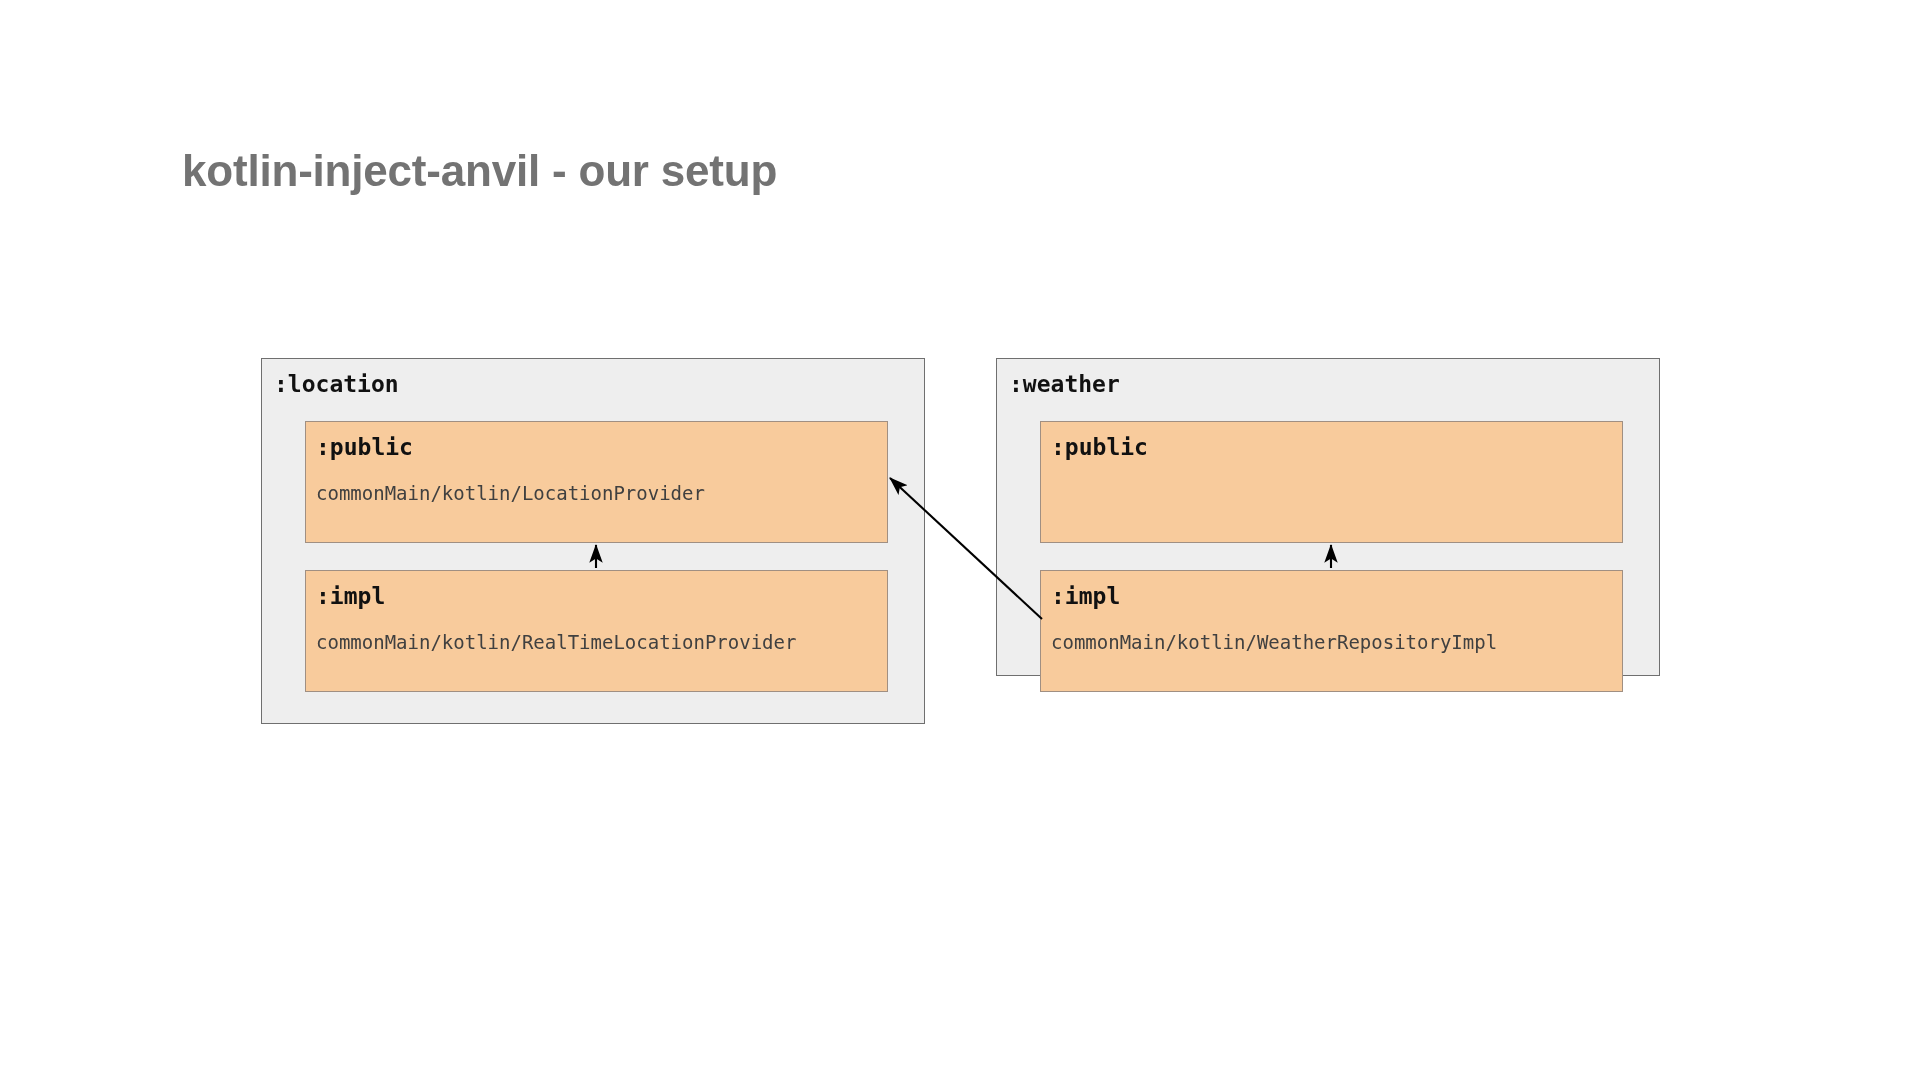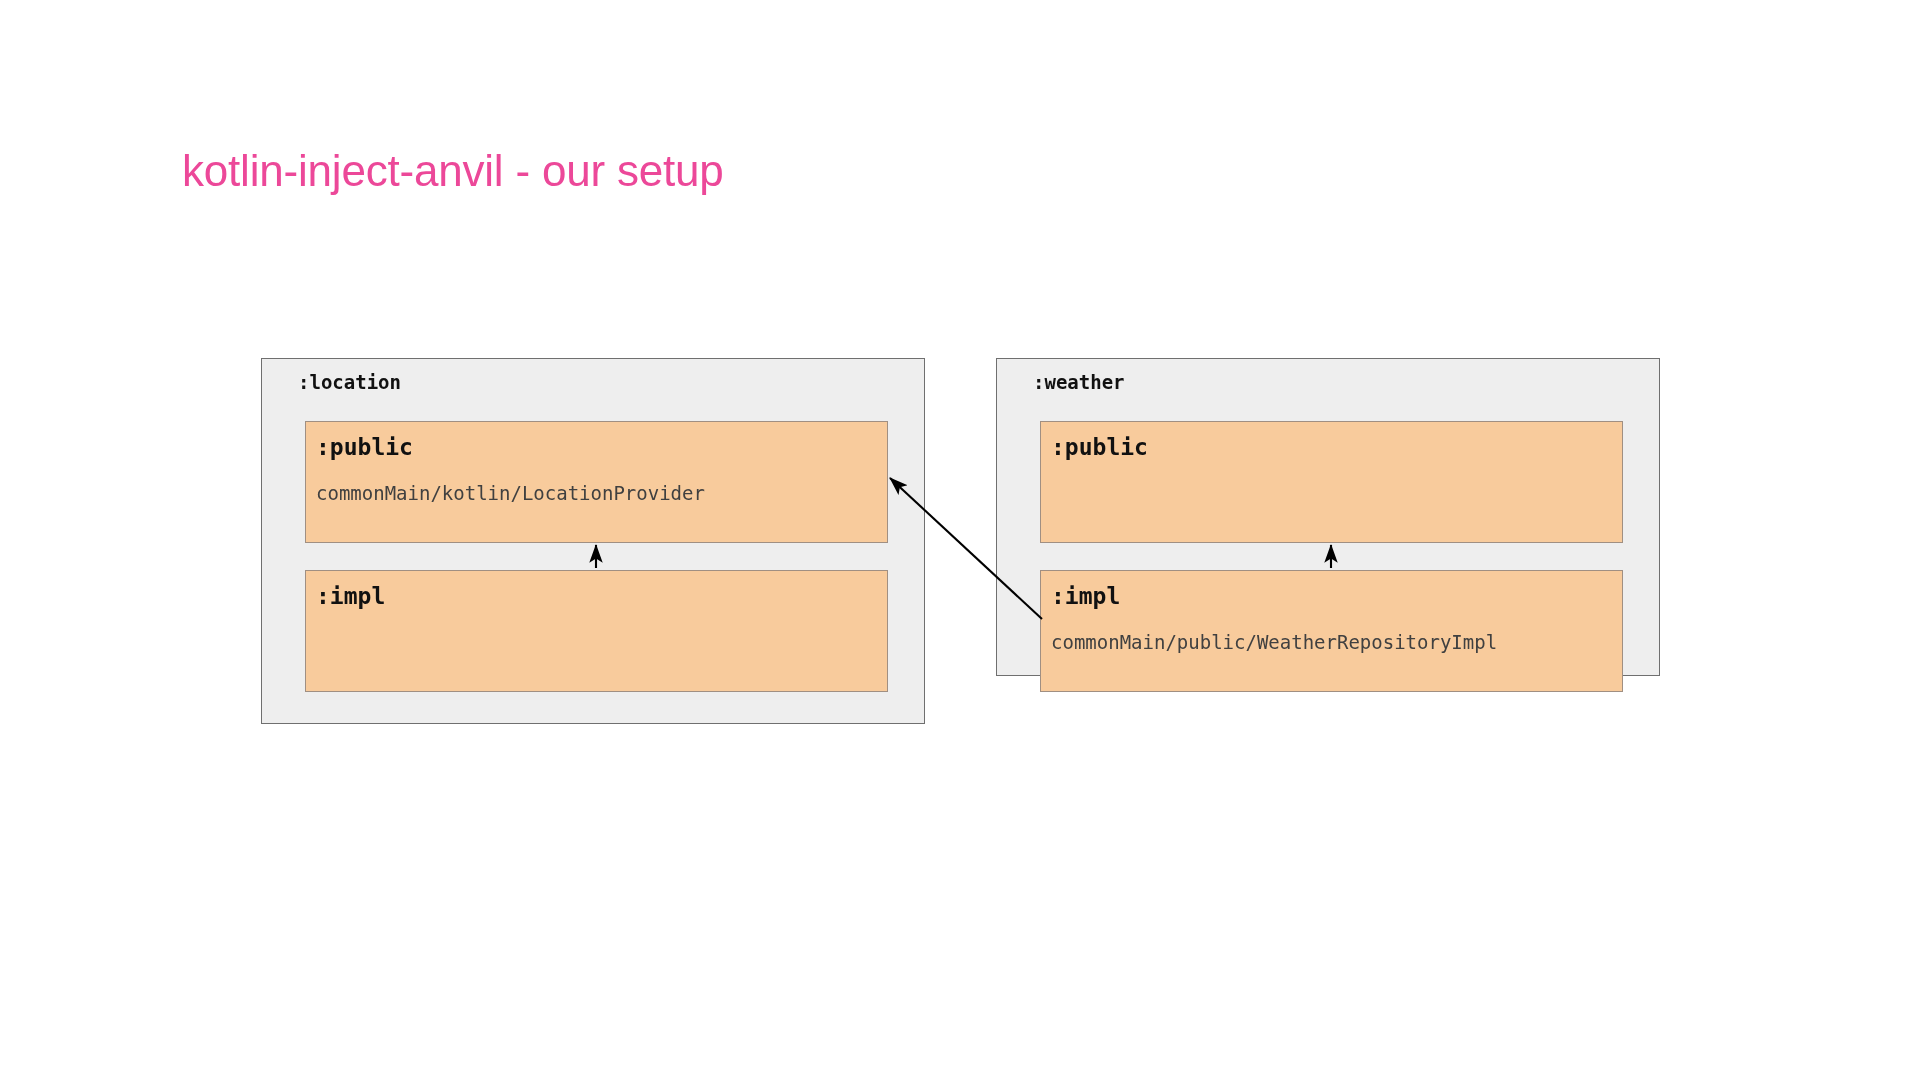--- a/index.html
+++ b/index.html
@@ -16,22 +16,22 @@
     -webkit-font-smoothing: antialiased;
   }
 
   
   #slide-title {
     position: absolute;
     left: 182px;
     top: 146px;
     font-family: "Liberation Sans", sans-serif;
     font-size: 44px;
-    font-weight: 400;
-    color: #ec4899;
+    font-weight: 700;
+    color: #737373;
     letter-spacing: -0.2px;
     white-space: nowrap;
   }
 
   
   #diagram {
     position: absolute;
     left: 0;
     top: 0;
     width: 1920px;
@@ -43,25 +43,24 @@
     background: #eeeeee;
     border: 1.5px solid #6f6f6f;
     box-sizing: border-box;
   }
 
   .module-label {
     position: absolute;
     left: 12px;
     top: 12px;
     font-family: "DejaVu Sans Mono", "Liberation Mono", monospace;
-    font-size: 19px;
+    font-size: 23px;
     font-weight: bold;
     color: #111111;
     white-space: nowrap;
-    margin-left: 24px;
   }
 
   .sub-box {
     position: absolute;
     background: #f8cb9c;
     border: 1.5px solid #a08f82;
     box-sizing: border-box;
   }
 
   .sub-title {
@@ -106,33 +105,34 @@
   <div class="module-box" style="left:261px; top:358px; width:664px; height:366px;">
     <div class="module-label">:location</div>
 
     <div class="sub-box" style="left:43px; top:62px; width:583px; height:122px;">
       <div class="sub-title">:public</div>
       <div class="sub-path">commonMain/kotlin/LocationProvider</div>
     </div>
 
     <div class="sub-box" style="left:43px; top:211px; width:583px; height:122px;">
       <div class="sub-title">:impl</div>
+      <div class="sub-path">commonMain/kotlin/RealTimeLocationProvider</div>
     </div>
   </div>
 
   <div class="module-box" style="left:996px; top:358px; width:664px; height:318px;">
     <div class="module-label">:weather</div>
 
     <div class="sub-box" style="left:43px; top:62px; width:583px; height:122px;">
       <div class="sub-title">:public</div>
     </div>
 
     <div class="sub-box" style="left:43px; top:211px; width:583px; height:122px;">
       <div class="sub-title">:impl</div>
-      <div class="sub-path">commonMain/public/WeatherRepositoryImpl</div>
+      <div class="sub-path">commonMain/kotlin/WeatherRepositoryImpl</div>
     </div>
   </div>
 
   <svg id="arrow-layer" viewBox="0 0 1920 1080" width="1920" height="1080">
     <defs>
       <marker id="ah" markerWidth="10" markerHeight="10" refX="8.5" refY="3.2" orient="auto" markerUnits="strokeWidth">
         <path d="M0,0 L9,3.2 L0,6.4 L2.1,3.2 z" fill="#000000"></path>
       </marker>
     </defs>
 

